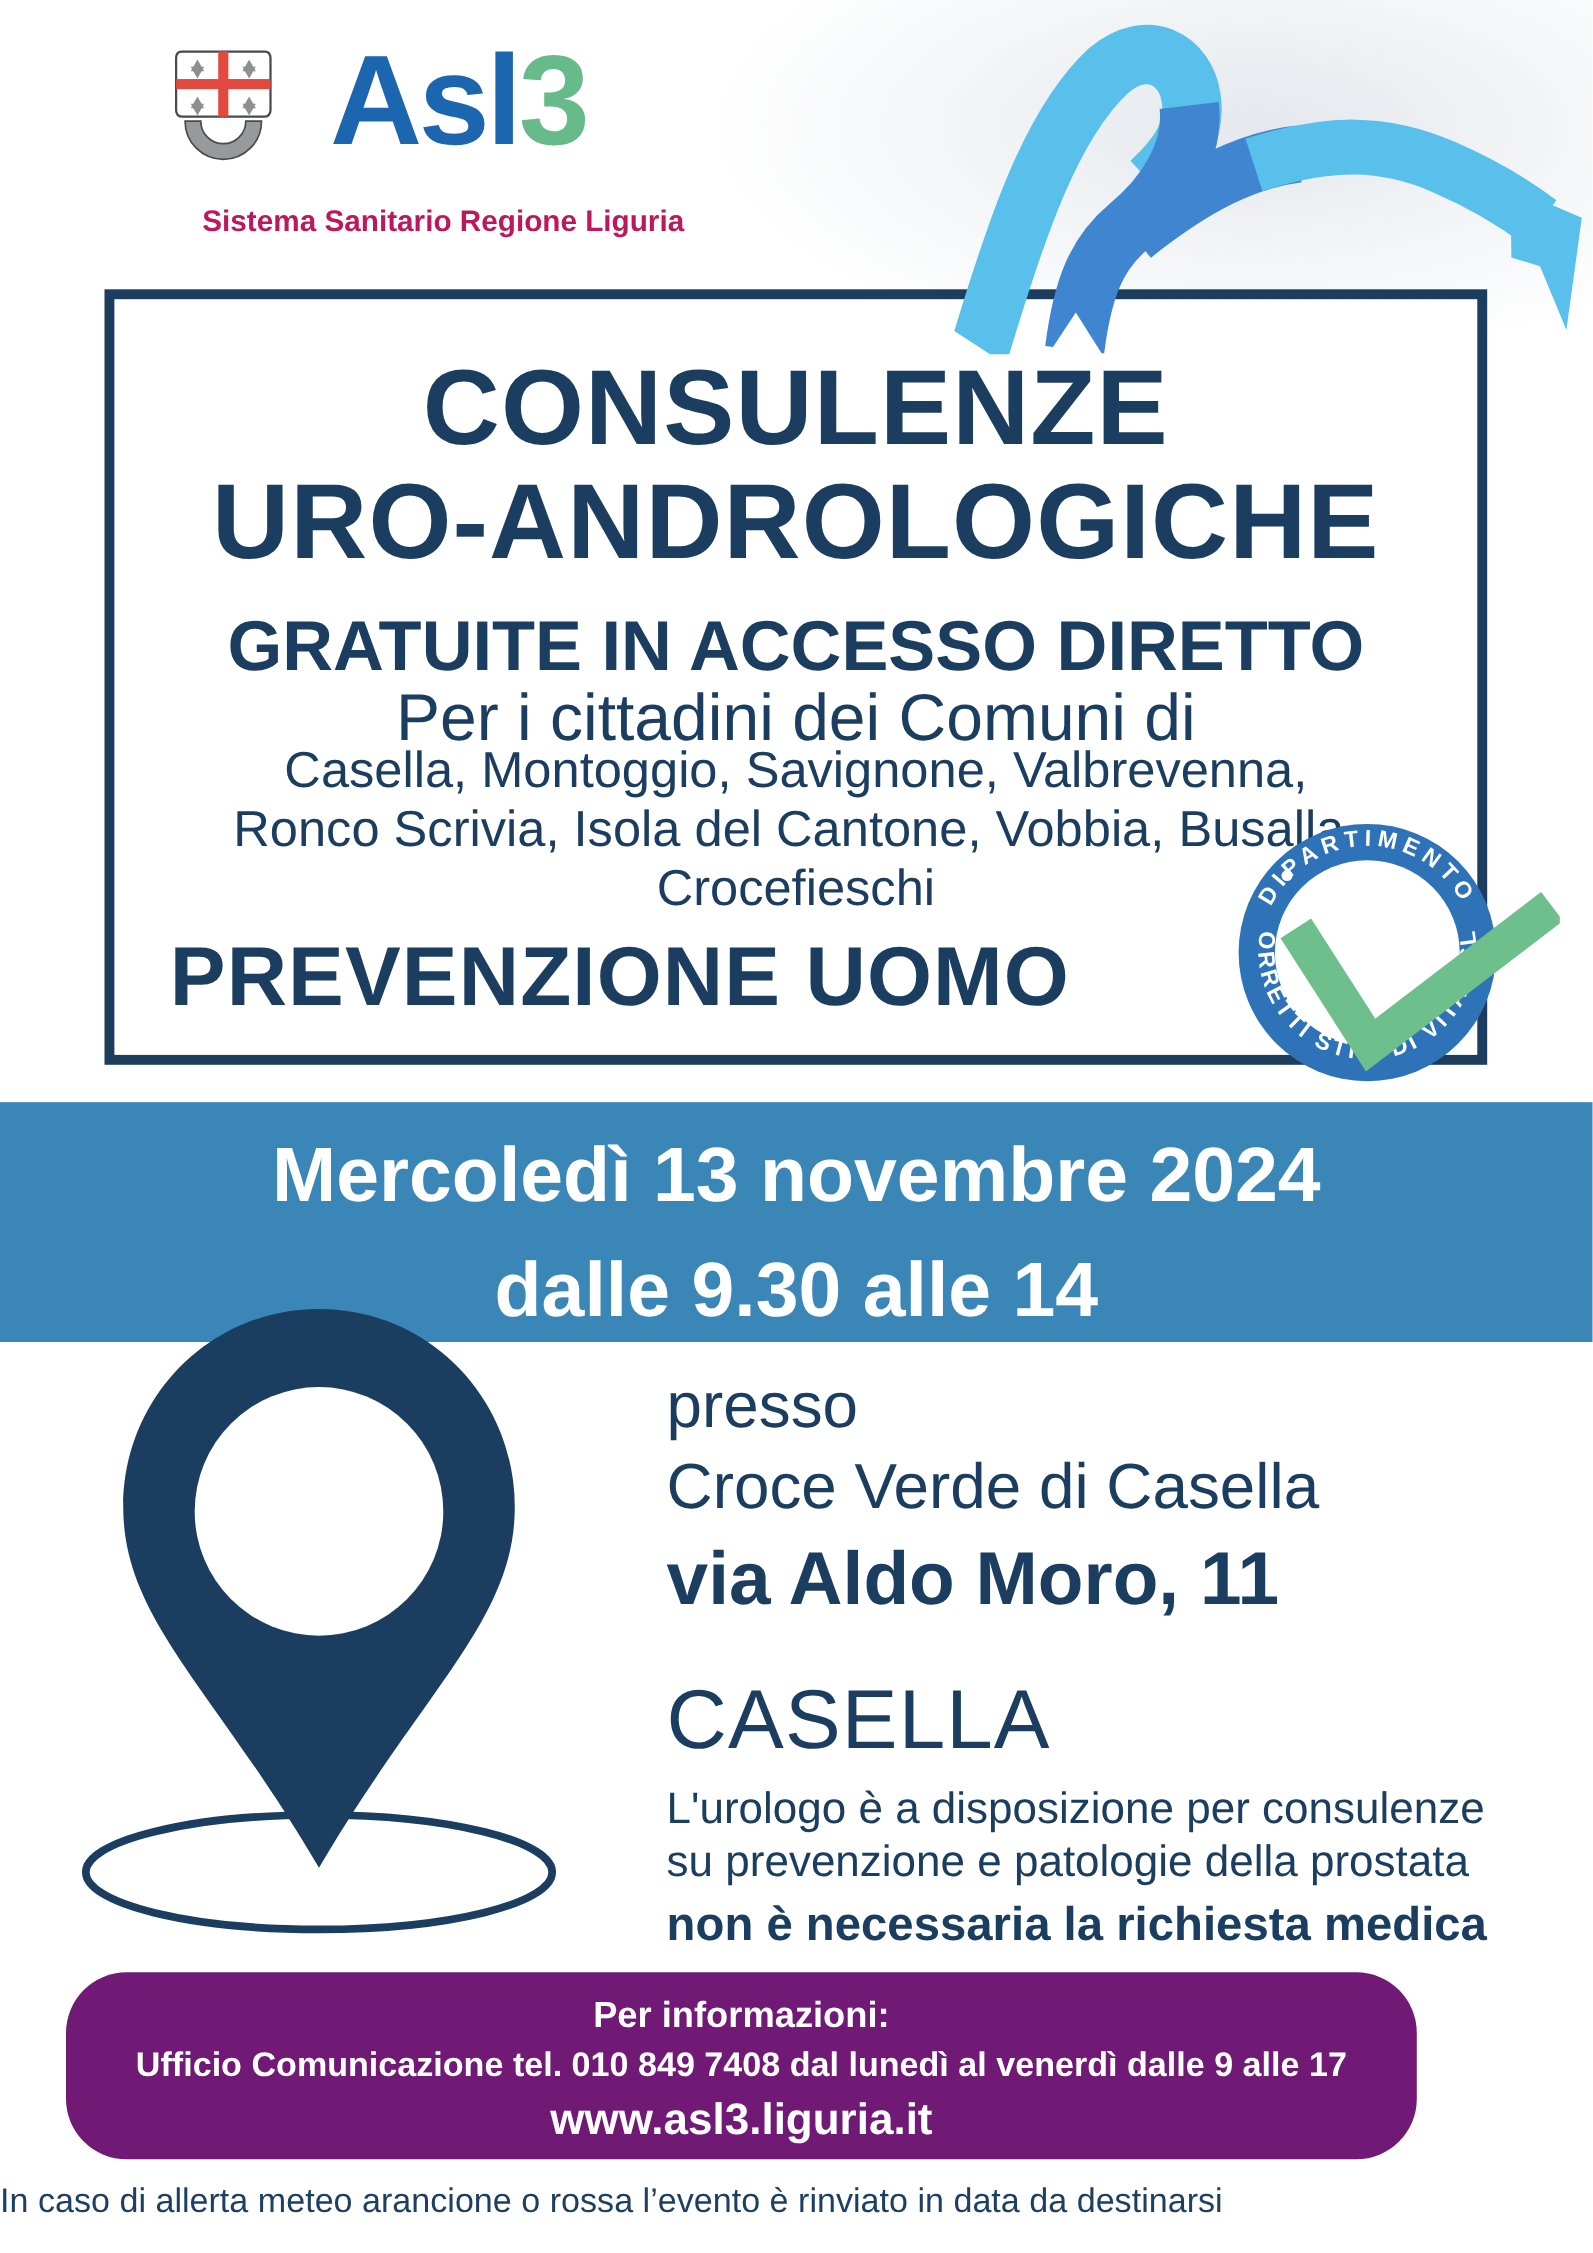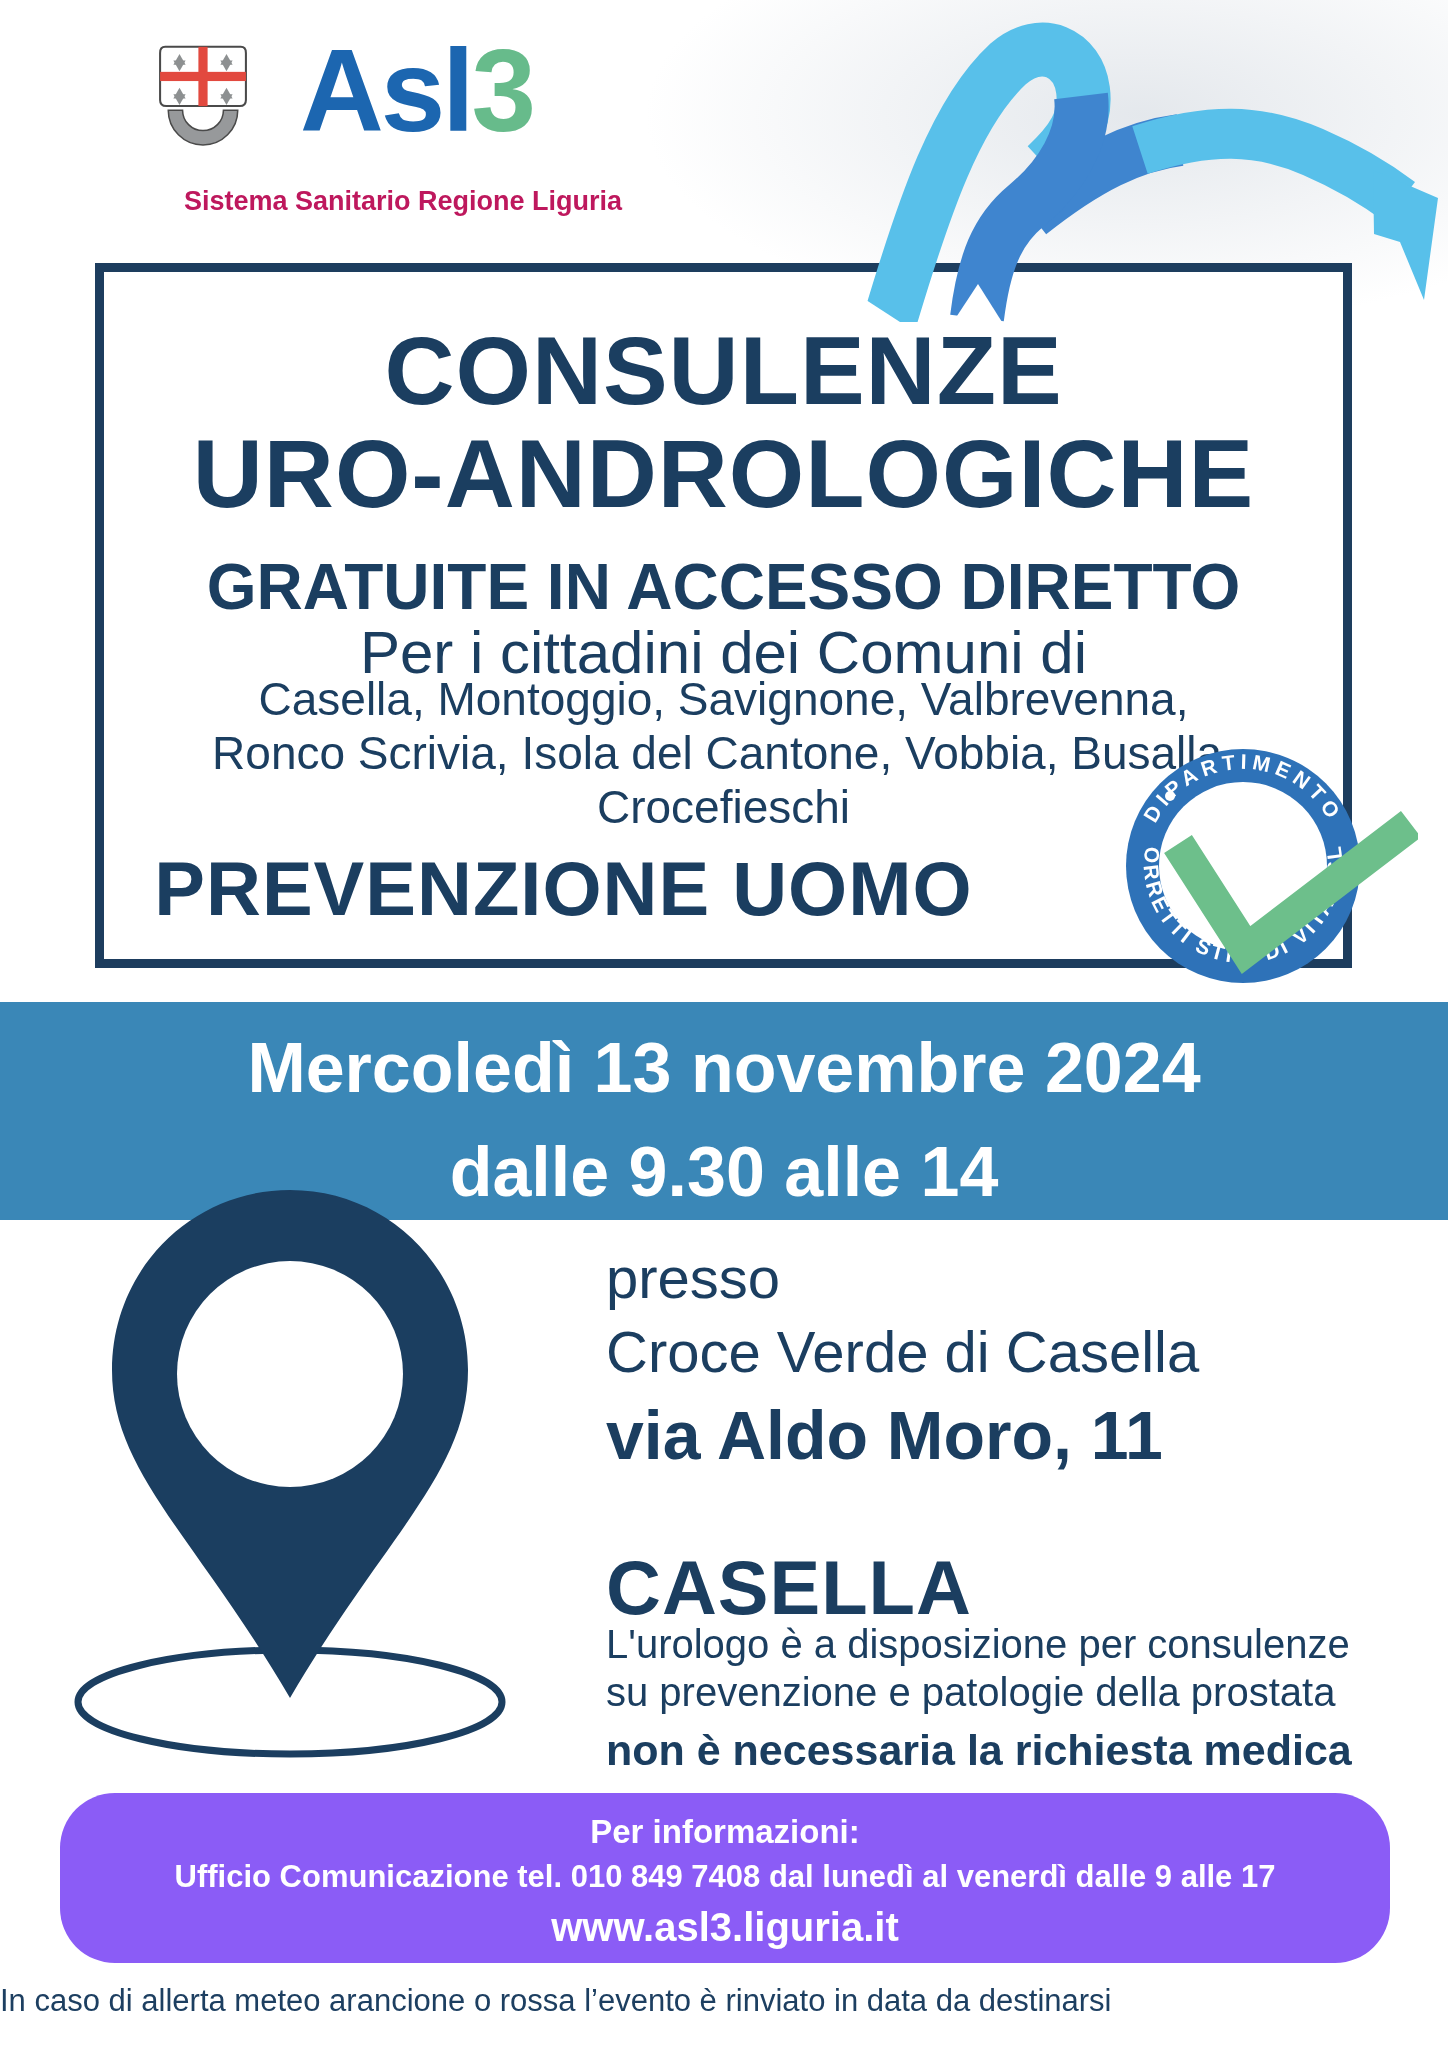--- a/index.html
+++ b/index.html
@@ -41,29 +41,29 @@
     background:#3a87b7; color:#ffffff; text-align:center;
   }
   .banner-line { font-weight:bold; font-size:70px; line-height:104px; white-space:nowrap; }
   .banner-pad { padding-top:14px; }
 
   
   .loc-text { position:absolute; left:606px; width:830px; color:#1b3e60; }
   .loc-presso   { top:1244px; font-size:58px; }
   .loc-venue    { top:1318px; font-size:58px; }
   .loc-street   { top:1396px; font-size:68px; font-weight:bold; }
-  .loc-city     { top:1520px; font-size:76px; font-weight:bold; letter-spacing:1px;margin-top:24px; }
+  .loc-city     { top:1520px; font-size:76px; font-weight:normal; letter-spacing:1px; }
   .loc-desc1    { top:1622px; font-size:40px; }
   .loc-desc2    { top:1670px; font-size:40px; }
   .loc-note     { top:1726px; font-size:43px; font-weight:bold; }
 
   
   .footer-box {
-    position:absolute; left:60px; top:1793px; width:1330px; height:170px;
-    background:#8b5cf6; border-radius:55px; color:#ffffff; text-align:center;
+    position:absolute; left:60px; top:1793px; width:1228px; height:170px;
+    background:#701a75; border-radius:55px; color:#ffffff; text-align:center;
   }
   .f-heading { position:absolute; top:20px; width:100%; font-weight:bold; font-size:33px; }
   .f-contact { position:absolute; top:66px; width:100%; font-weight:bold; font-size:31px; white-space:nowrap; }
   .f-site    { position:absolute; top:112px; width:100%; font-weight:bold; font-size:40px; }
 
   .disclaimer {
     position:absolute; left:0; top:1983px; width:100%;
     text-align:left; color:#1d3f61; font-size:31px;
   }
 </style>

